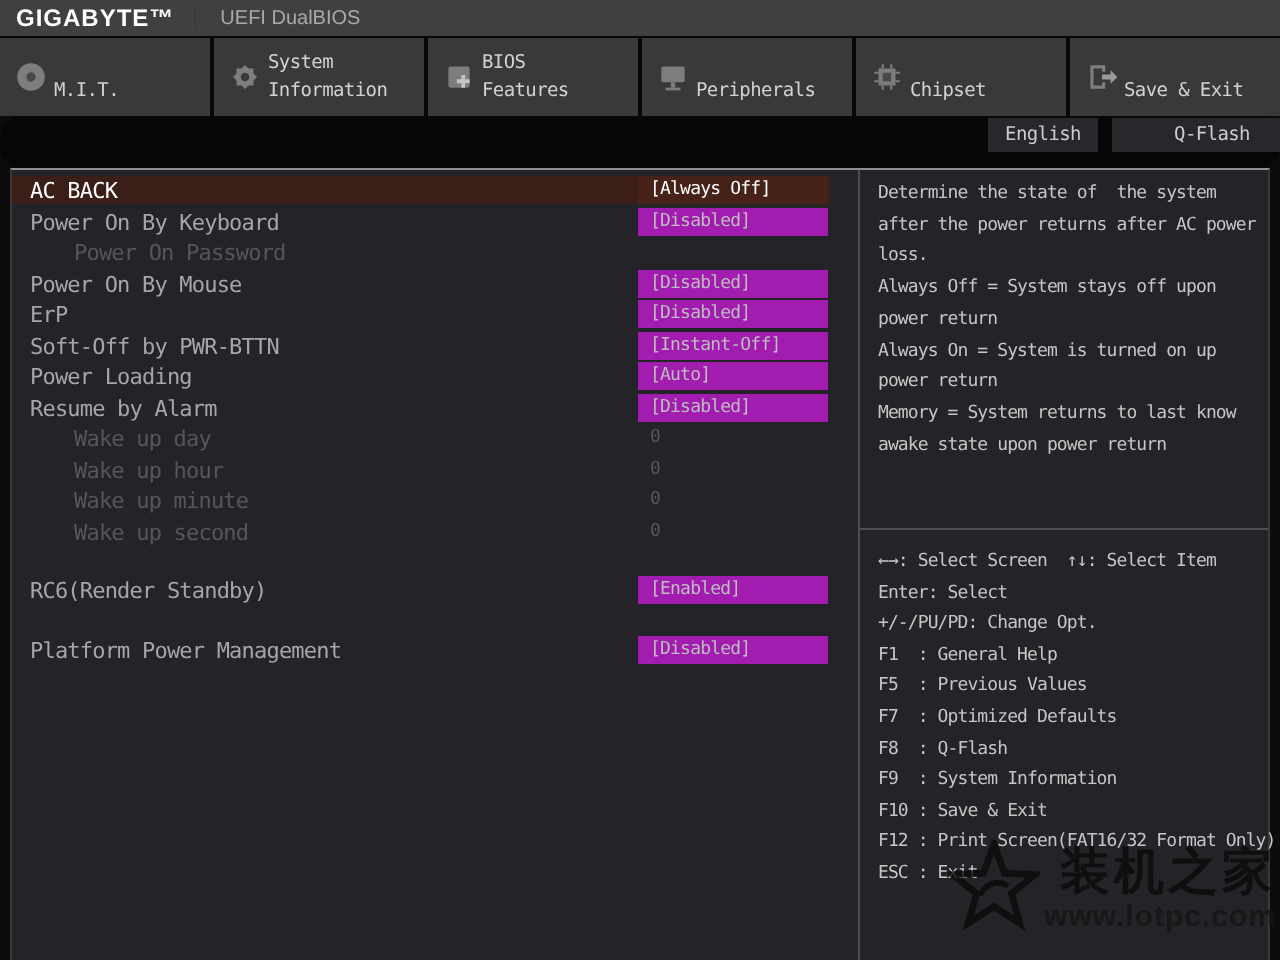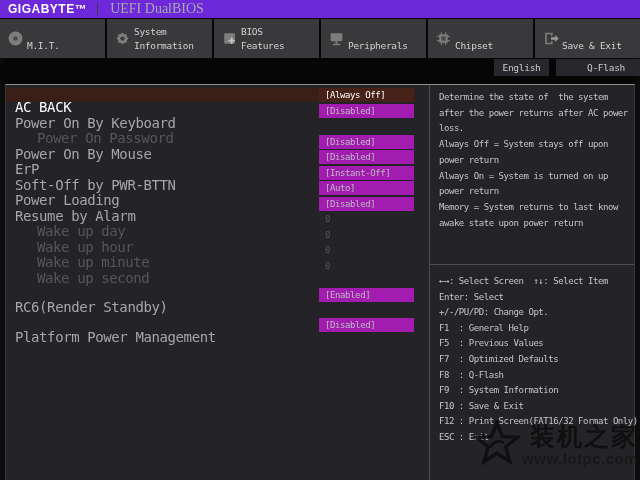--- a/index.html
+++ b/index.html
@@ -3,26 +3,26 @@
 <meta charset="utf-8">
 <style>
   html,body { margin:0; padding:0; }
   body {
     width:640px; height:480px; position:relative; overflow:hidden;
     background:#0c0c0d;
     font-family:"DejaVu Sans Mono", monospace;
   }
 
   
-  .topbar { position:absolute; top:0; left:0; right:0; height:18px; background:#6d28d9;
+  .topbar { position:absolute; top:0; left:0; right:0; height:18px; background:#404040;
             display:flex; align-items:center; }
   .brand { font-family:"Liberation Sans", sans-serif; font-weight:bold; font-size:12px;
            color:#ffffff; margin-left:8px; letter-spacing:.5px; }
   .topbar-divider { width:1px; height:12px; background:#3c3c3e; margin-left:10px; }
-  .subtitle { font-family:Liberation Serif, serif; font-size:14px; color:#a9a9ab; margin-left:12px; }
+  .subtitle { font-family:Liberation Sans, sans-serif; font-size:10px; color:#a9a9ab; margin-left:12px; }
 
   
   .tabbar { position:absolute; top:18px; left:0; right:0; height:40px; background:#060607;
             display:flex; gap:2px; padding-top:1px; box-sizing:border-box; }
   .tab { position:relative; flex:1 1 0; background:#39393c; }
   .tab.active { background:#101013; }
   .tab-icon { position:absolute; left:7px; top:11px; width:17px; height:17px; }
   .tab-icon svg { width:100%; height:100%; display:block; }
   .tab-label { position:absolute; left:27px; bottom:6px; font-size:9.5px; letter-spacing:-.3px;
                color:#d2d2d2; line-height:13.5px; white-space:pre; }
@@ -34,21 +34,21 @@
   .btn-english { left:494px; width:55px; }
   .btn-qflash  { left:556px; width:100px; }
 
   
   .panel { position:absolute; left:5px; right:5px; top:84px; bottom:0; background:#242428;
            border-top:1px solid #8f8f8f; border-left:1px solid #39393c; border-right:1px solid #39393c; }
 
   .settings { position:absolute; left:0; top:3px; width:414px; }
   .setting-row { position:relative; height:14px; margin-bottom:1.5px; }
   .setting-row.gap { margin-top:15.5px; }
-  .setting-label { position:absolute; left:9px; top:12px; line-height:14px; font-size:14px;
+  .setting-label { position:absolute; left:9px; top:1px; line-height:14px; font-size:11px;
                    letter-spacing:-.4px; color:#a6a6a8; white-space:pre; }
   .setting-row.indent .setting-label { left:31px; }
   .setting-value { position:absolute; left:313px; width:95px; top:0; height:14px; line-height:14px;
                    background:#a21caf; font-size:9px; letter-spacing:-.4px; color:#bdbdc0;
                    padding-left:6px; box-sizing:border-box; white-space:pre; }
   .setting-value.plain, .setting-value.empty { background:transparent; }
   .setting-row.disabled .setting-label, .setting-row.disabled .setting-value { color:#56565a; }
   .setting-row.selected { background:#3a1e18; width:409px; }
   .setting-row.selected .setting-label { color:#ffffff; }
   .setting-row.selected .setting-value { background:#472218; color:#ffffff; }

